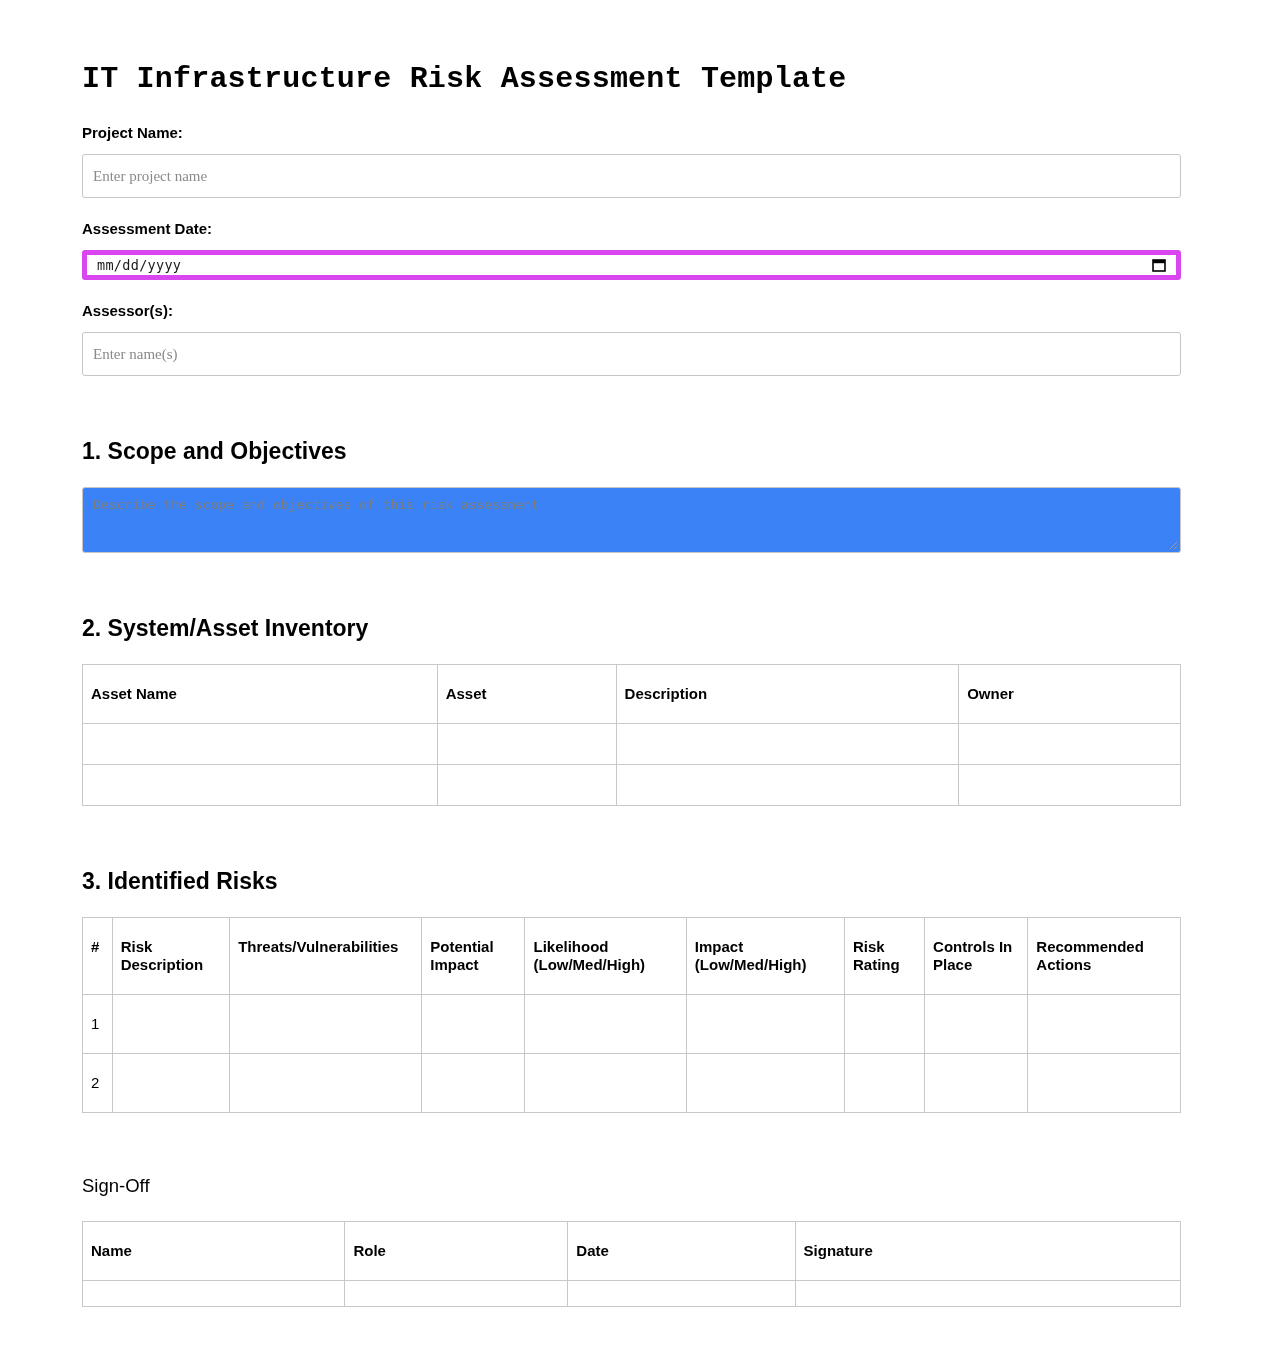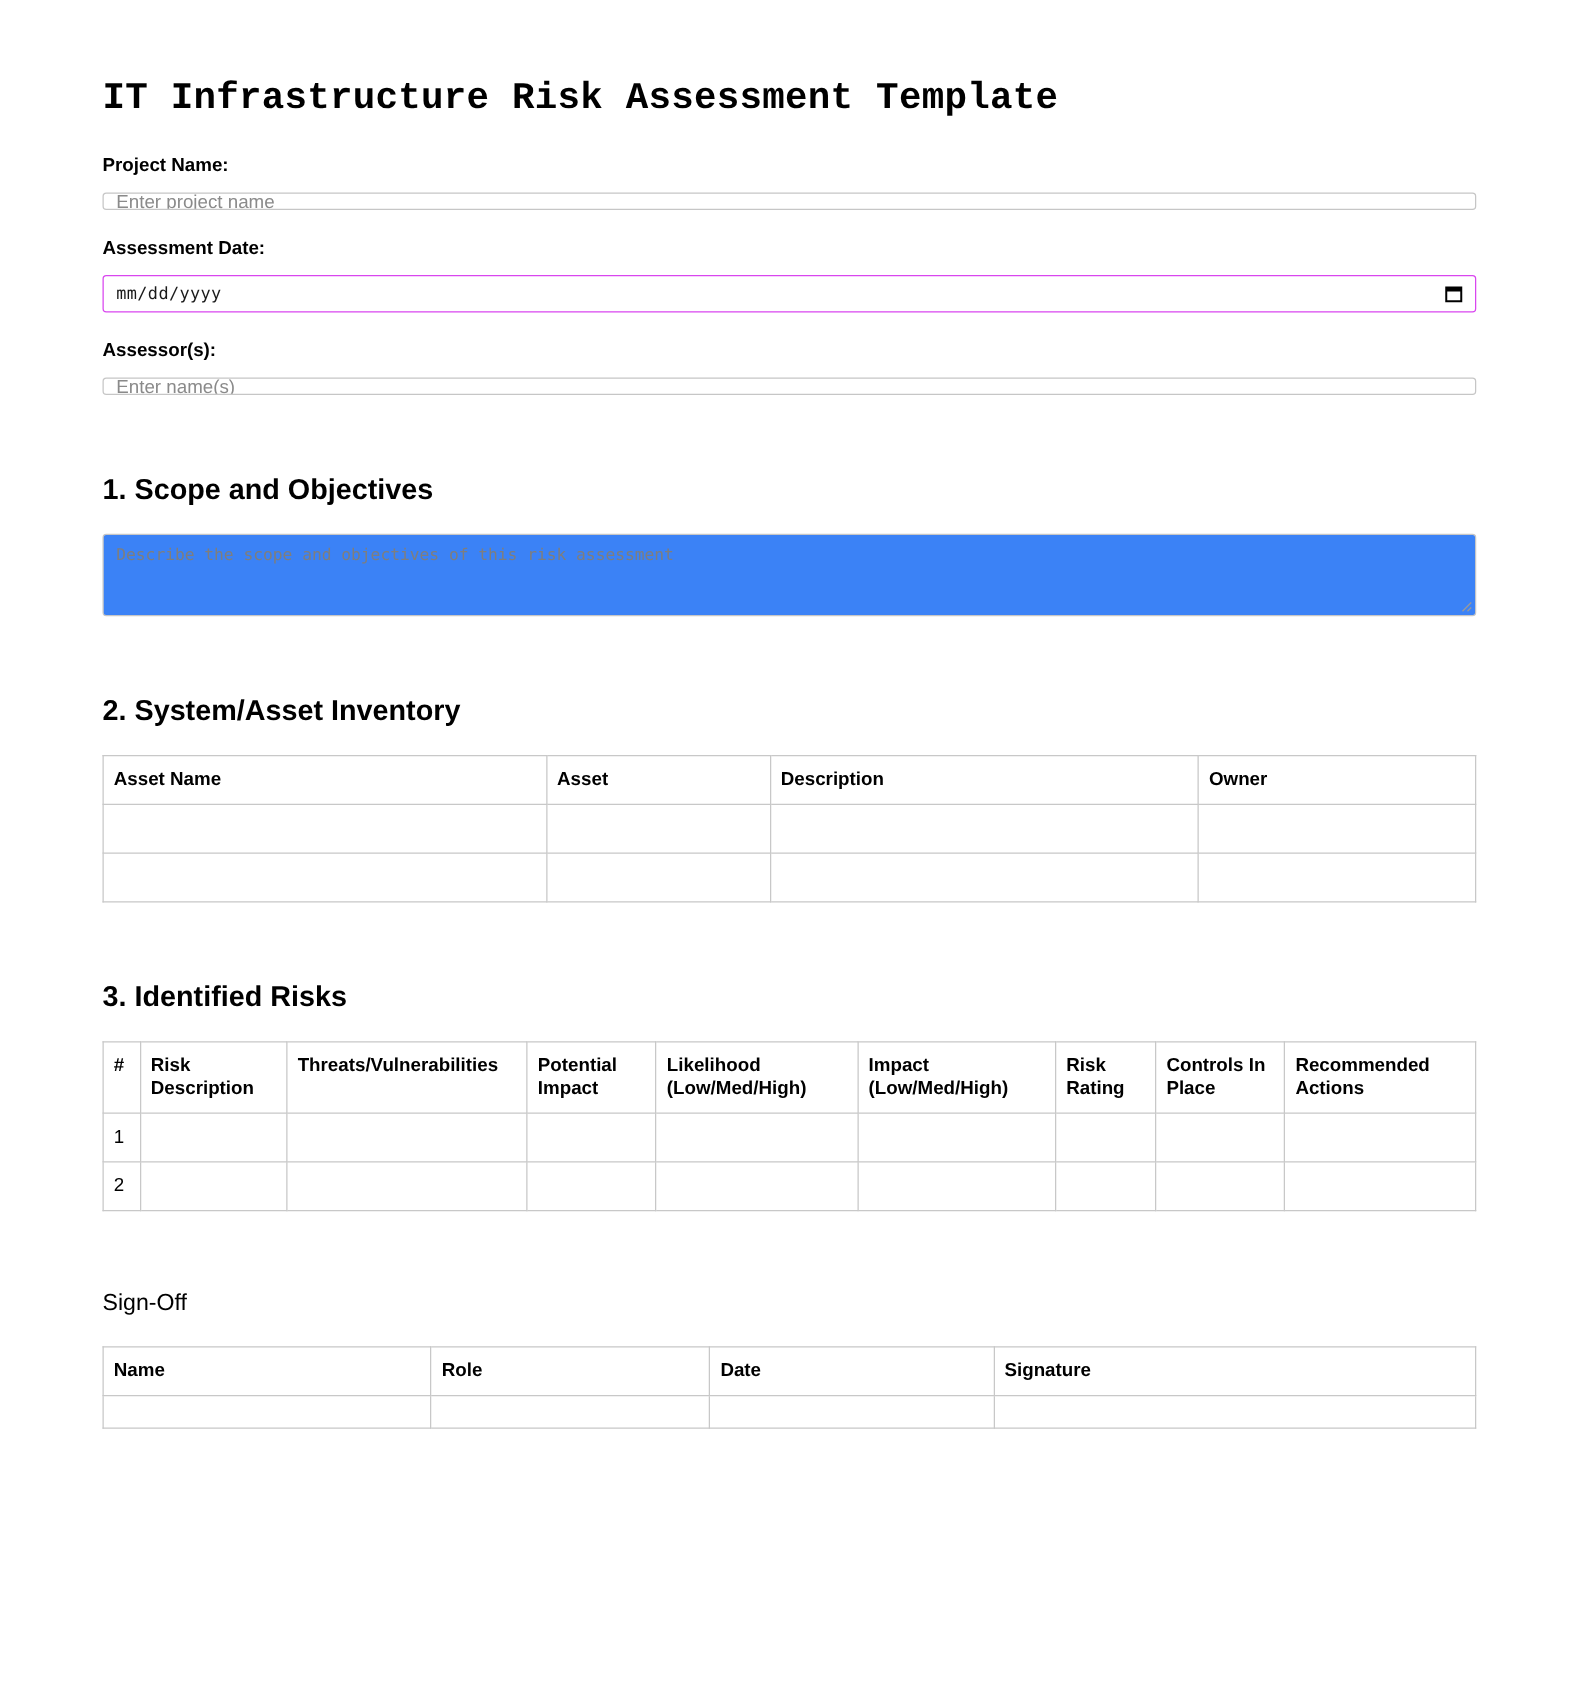--- a/index.html
+++ b/index.html
@@ -34,38 +34,38 @@
   .field { margin-bottom: 22px; }
   .field label {
     display: block;
     font-size: 15px;
     font-weight: bold;
     margin-bottom: 13px;
   }
   .text-input {
     display: block;
     width: 100%;
-    height: 14px;
+    height: 44px;
     border: 1px solid #c6c6c6;
     border-radius: 3px;
     padding: 0 10px;
     font-size: 15px;
-    font-family: Liberation Sans, sans-serif;
+    font-family: Liberation Serif, serif;
     color: #000;
     outline: none;
     background: #fff;
   }
   .text-input::placeholder { color: #8a8a8a; opacity: 1; }
   .date-input {
     display: flex;
     align-items: center;
     justify-content: space-between;
     width: 100%;
     height: 30px;
-    border: 1px solid #d946ef;
+    border: 5px solid #d946ef;
     border-radius: 3px;
     padding: 0 9px 0 10px;
     background: #fff;
     cursor: default;
     margin-top: 10px;
   }
   .date-text {
     font-family: "DejaVu Sans Mono", "Liberation Mono", monospace;
     font-size: 13.5px;
     color: #1a1a1a;
@@ -96,21 +96,21 @@
     pointer-events: none;
   }
   table.grid {
     width: 100%;
     border-collapse: collapse;
     table-layout: fixed;
     font-size: 15px;
   }
   table.grid th, table.grid td {
     border: 1px solid #c8c8c8;
-    padding: 10px 8px;
+    padding: 20px 8px;
     text-align: left;
     vertical-align: top;
     line-height: 1.2;
     overflow: hidden;
   }
   table.grid th { font-weight: bold; }
   table.grid td.cell-md { height: 39px; }
   table.grid td.cell-sm { height: 26px; padding: 4px 8px; }
   .signoff { margin-top: 62px; }
 </style>

